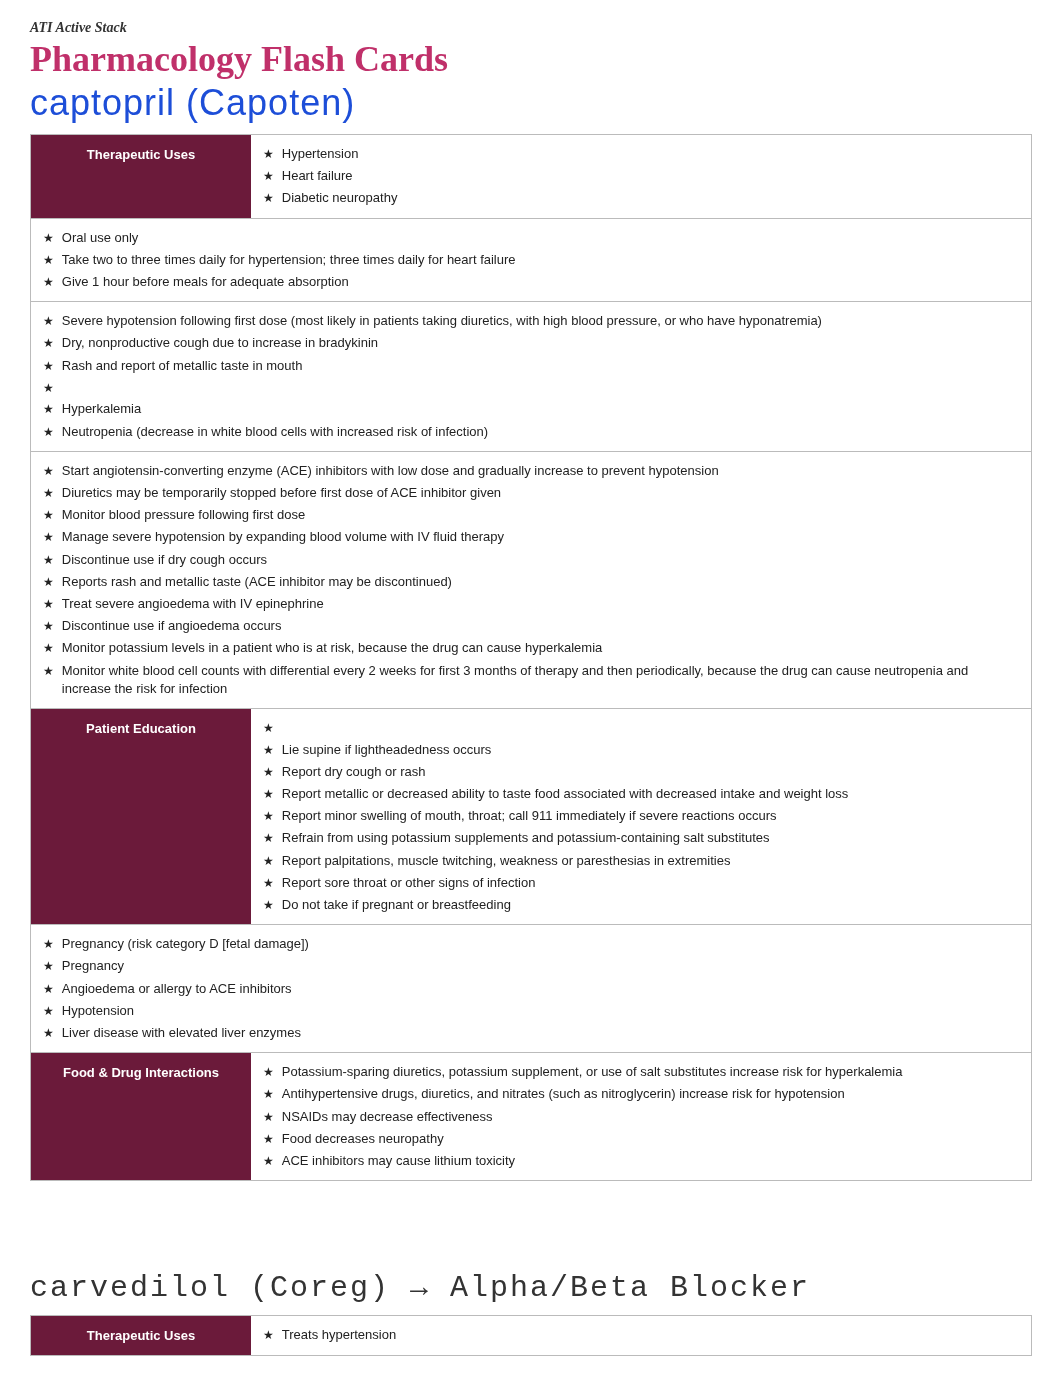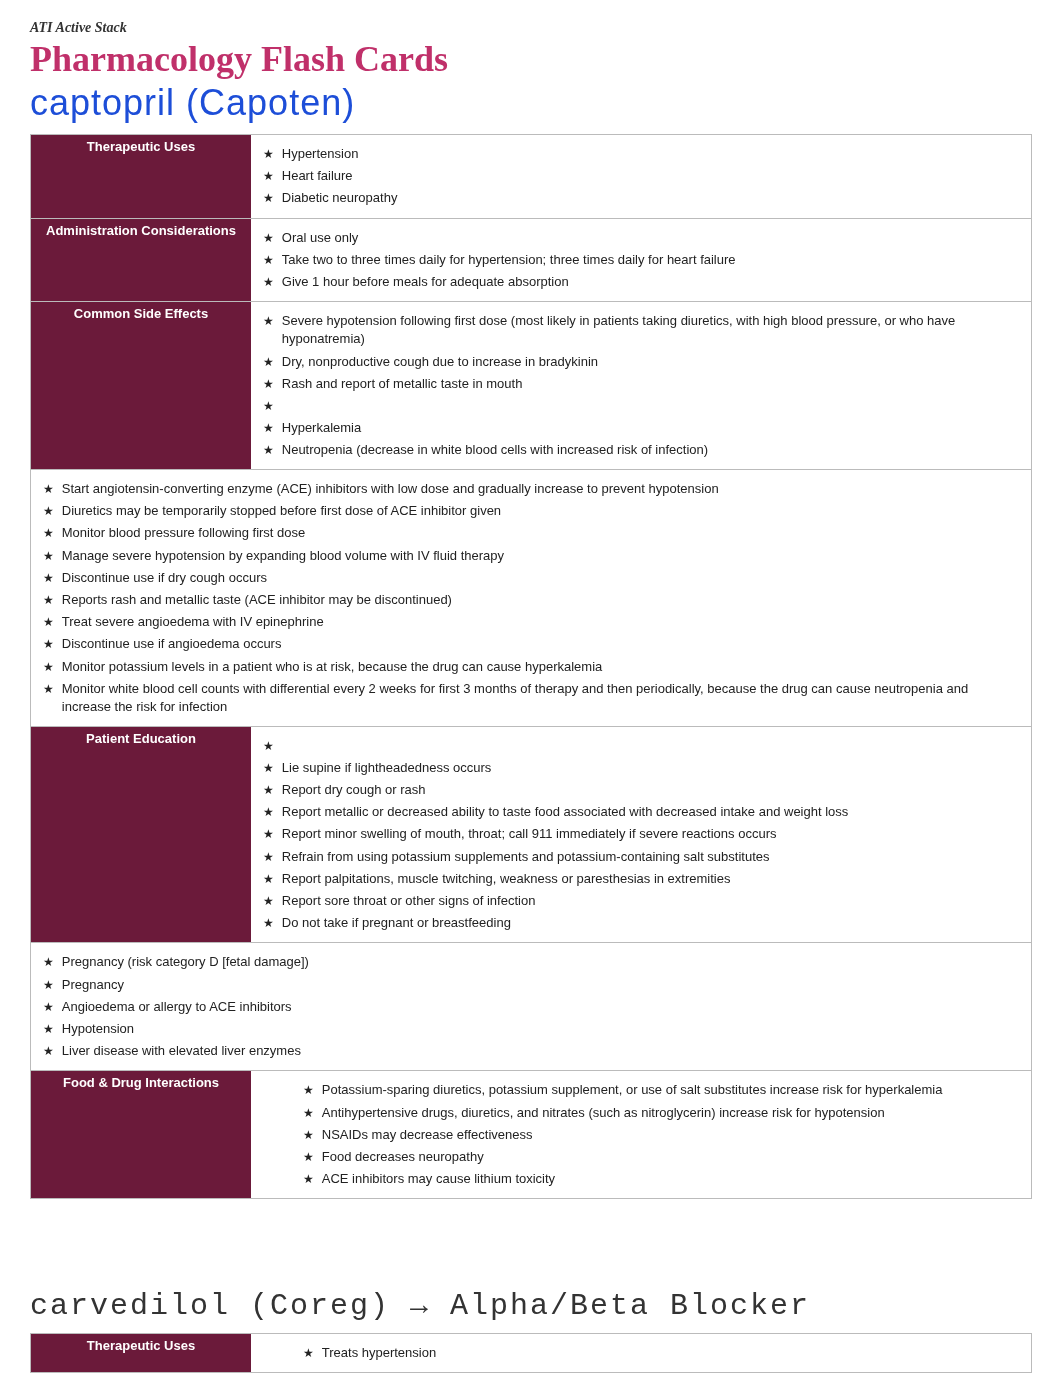--- a/index.html
+++ b/index.html
@@ -38,30 +38,29 @@
       border: 1px solid #bbb;
       width: 100%;
       margin-bottom: 30px;
     }
     .card-row {
       display: flex;
       border-bottom: 1px solid #bbb;
     }
     .card-row:last-child {
       border-bottom: none;
-      gap: 40px;
     }
     .row-label {
       background-color: #6b1a3a;
       color: #fff;
       font-weight: bold;
       font-size: 13px;
       width: 220px;
       min-width: 220px;
-      padding: 4px 14px;
+      padding: 12px 14px;
       display: flex;
       align-items: flex-start;
       justify-content: center;
       text-align: center;
     }
     .row-content {
       flex: 1;
       padding: 10px 12px;
       background: #fff;
     }
@@ -121,41 +120,39 @@
           </li>
         <li>
             <span class="star">★</span>
             <span>Diabetic neuropathy</span>
           </li>
       </ul>
     </div>
   </div>
 
   <div class="card-row">
-    <div class="row-label">Administration Considerations</div>
     <div class="row-content">
       <ul class="bullet-list">
         <li>
             <span class="star">★</span>
             <span>Oral use only</span>
           </li>
         <li>
             <span class="star">★</span>
             <span>Take two to three times daily for hypertension; three times daily for heart failure</span>
           </li>
         <li>
             <span class="star">★</span>
             <span>Give 1 hour before meals for adequate absorption</span>
           </li>
       </ul>
     </div>
   </div>
 
   <div class="card-row">
-    <div class="row-label">Common Side Effects</div>
     <div class="row-content">
       <ul class="bullet-list">
         <li>
             <span class="star">★</span>
             <span>Severe hypotension following first dose (most likely in patients taking diuretics, with high blood pressure, or who have hyponatremia)</span>
           </li>
         <li>
             <span class="star">★</span>
             <span>Dry, nonproductive cough due to increase in bradykinin</span>
           </li>

